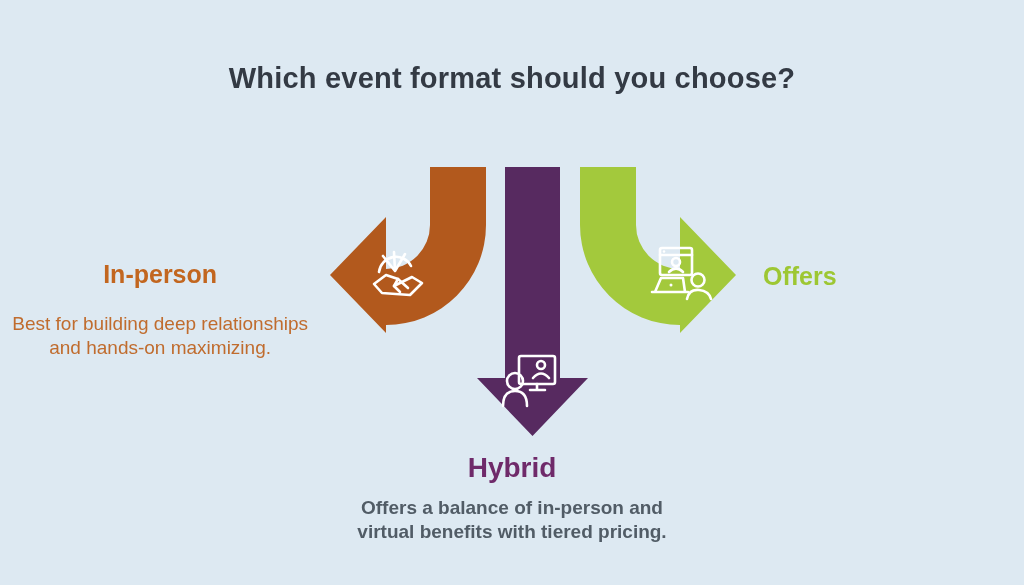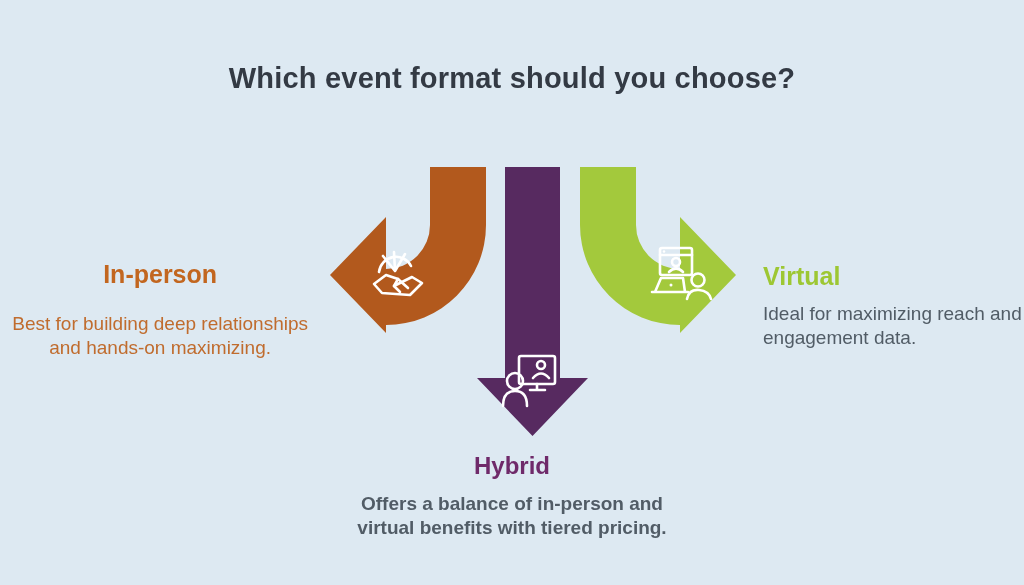--- a/index.html
+++ b/index.html
@@ -27,21 +27,21 @@
 
   .inperson-block { top: 260px; right: 716px; text-align: center; }
   .inperson-block .heading { color: #c2661f; }
   .inperson-block .desc { color: #c06c2e; }
 
   .virtual-block { top: 262px; left: 763px; text-align: left; }
   .virtual-block .heading { color: #9dc733; }
   .virtual-block .desc { margin-top: 11px; color: #515c66; }
 
   .hybrid-block { top: 452px; left: 0; right: 0; text-align: center; }
-  .hybrid-block .heading { color: #6f2a6a; font-size: 24px; }
+  .hybrid-block .heading { color: #6f2a6a; font-size: 28px; }
   .hybrid-block .desc { margin-top: 12px; color: #515c66; font-weight: bold; }
 
   .icon-stroke { fill: none; stroke: #ffffff; stroke-width: 2.6;
                  stroke-linecap: round; stroke-linejoin: round; }
   .icon-fill { fill: #ffffff; stroke: none; }
 </style>
 </head>
 <body>
 
 <div class="canvas">
@@ -87,25 +87,21 @@
 
   <div class="block inperson-block">
     <div class="heading">In-person</div>
     <div class="desc">
       <span>Best for building deep relationships</span><br>
       <span>and hands-on maximizing.</span>
     </div>
   </div>
 
   <div class="block virtual-block">
-    <div class="heading">Virtual</div>
-    <div class="desc">
-      <span>Ideal for maximizing reach and</span><br>
-      <span>engagement data.</span>
-    </div>
+    <div class="heading">Offers</div>
   </div>
 
   <div class="block hybrid-block">
     <div class="heading">Hybrid</div>
     <div class="desc">
       <span>Offers a balance of in-person and</span><br>
       <span>virtual benefits with tiered pricing.</span>
     </div>
   </div>
 

